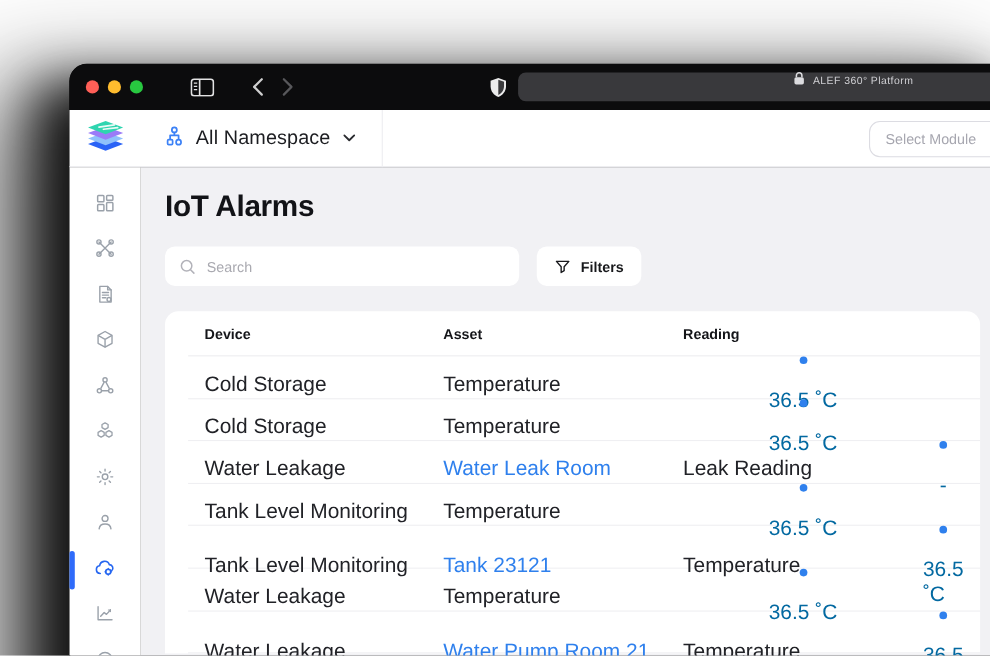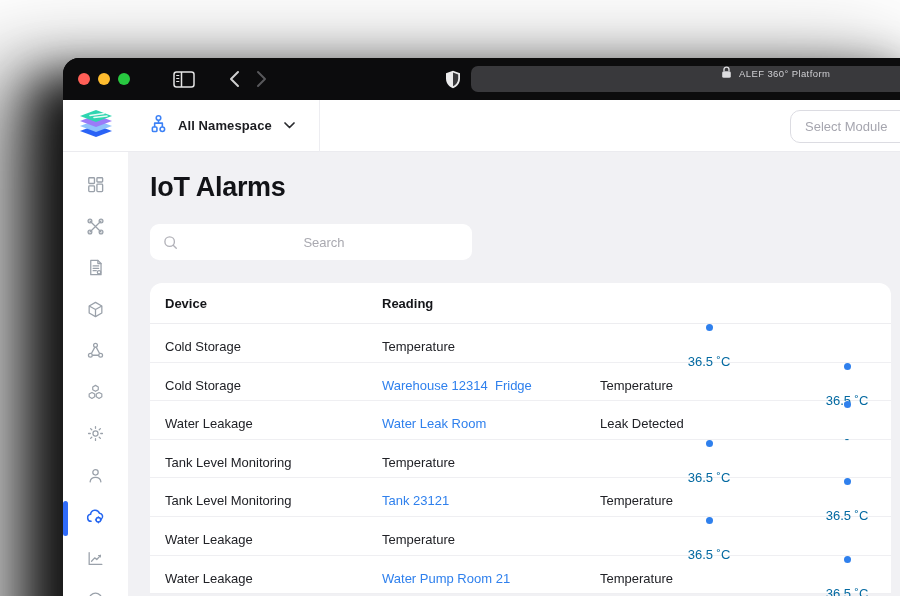--- a/index.html
+++ b/index.html
@@ -22,21 +22,21 @@
   .tb-shield { margin-left:auto; margin-right:10px; }
   .urlbar { position:relative; width:438px; height:26px; border-radius:7px; background:#39393c; }
   .urlbar-inner { position:absolute; left:250px; top:0; height:15px; display:flex; align-items:center; gap:7px; }
   .url-text { font-size:9.5px; color:#cfcfd3; letter-spacing:.4px; white-space:nowrap; }
 
   
   .appnav { position:relative; height:52px; background:#fff; border-bottom:1px solid #ebebef;
     display:flex; align-items:center; }
   .logo-box { width:65px; display:flex; justify-content:center; }
   .ns-group { display:flex; align-items:center; gap:9px; padding:0 14px 0 20px; cursor:pointer; }
-  .ns-label { font-size:13px; font-weight:700; color:#1c1d21; letter-spacing:.1px; }
+  .ns-label { font-size:18px; font-weight:400; color:#1c1d21; letter-spacing:.1px; }
   .nav-divider { width:1px; height:52px; background:#ededf1; margin-left:10px; }
   .module-select { position:absolute; left:727px; top:10px; width:165px; height:33px;
     border:1px solid #dcdce2; border-radius:10px; background:#fff; color:#a6a6af;
     font-size:13px; padding:0 14px; outline:none; font-family:inherit; }
   .module-select::placeholder { color:#a6a6af; }
 
   
   .appbody { display:flex; height:486px; }
   .side { width:65px; background:#fff; position:relative; padding-top:14px; flex:none; }
   .side-item { height:41.5px; display:flex; align-items:center; justify-content:center;
@@ -44,31 +44,31 @@
   .side-item.active { color:#2566f0; }
   .active-pill { position:absolute; left:0; top:3px; width:5px; height:35px;
     border-radius:4px; background:#2f6bfa; }
 
   .content { flex:1; background:#f1f1f4; padding:20px 0 0 22px; overflow:hidden; }
   .page-title { font-size:27px; font-weight:800; color:#121317; letter-spacing:-.3px; }
   .toolbar { margin-top:21px; display:flex; gap:16px; align-items:center; }
   .searchbox { width:322px; height:36px; background:#fff; border-radius:9px;
     display:flex; align-items:center; padding:0 12px; gap:9px; }
   .search-input { border:none; outline:none; flex:1; font-size:13px; color:#1d4ed8;
-    font-family:inherit; background:transparent;text-align:center; }
+    font-family:inherit; background:transparent; }
   .search-input::placeholder { color:#a9a9b0; }
   .filters-btn { height:36px; padding:0 16px; background:#fff; border:none; border-radius:9px;
     display:flex; align-items:center; gap:9px; font-size:13px; font-weight:700; color:#17181b;
     font-family:inherit; cursor:pointer; }
 
-  .table-card { margin-top:23px; width:741px; background:#fff; border-radius:12px 12px 0 0; }
+  .table-card { margin-top:23px; width:741px; background:#fff; border-radius:12px 12px 0 0;padding-left:21px; }
   .tgrid { display:grid; grid-template-columns:217px 218px 218px 1fr; align-items:center; padding:0 15px; }
   .thead { height:41px; border-bottom:1px solid #ededf0; }
   .th { font-size:13px; font-weight:700; color:#141519; }
-  .trow { height:38.6px; border-bottom:1px solid #efeff2; font-size:13px; }
+  .trow { height:38.6px; border-bottom:1px solid #efeff2; font-size:19px; }
   .cell-device, .cell-param { color:#212227; }
   .cell-asset { color:#2f80ed; white-space:pre; cursor:pointer; }
   .cell-reading { display:flex; align-items:center; gap:23px; color:#0369a1;flex-direction:column; }
   .dot { width:7px; height:7px; border-radius:50%; background:#2f80ed; flex:none; }
 </style>
 </head>
 <body>
 
 <div class="viewport">
   <div class="window">
@@ -257,49 +257,57 @@
         <div class="toolbar">
           <div class="searchbox">
             <span style="display:flex;">
               <svg width="17" height="17" viewBox="0 0 20 20" fill="none" stroke="#b2b2b9" stroke-width="1.6" stroke-linecap="round">
                 <circle cx="9" cy="9" r="5.6"></circle>
                   <path d="m13.2 13.2 3.6 3.6"></path>
               </svg>
             </span>
             <input class="search-input" type="text" placeholder="Search" style="">
           </div>
+          <button class="filters-btn">
+            <span style="display:flex;">
+              <svg width="15" height="15" viewBox="0 0 20 20" fill="none" stroke="#1a1b1e" stroke-width="1.7" stroke-linejoin="round">
+                <path d="M2.5 3.5h15l-5.7 6.6v4.6l-3.6 2.3v-6.9z"></path>
+              </svg>
+            </span>
+            <span>Filters</span>
+          </button>
         </div>
 
         <div class="table-card">
           <div class="tgrid thead">
             <span class="th">Device</span>
+            <span class="th">Asset</span>
             <span class="th">Reading</span>
           </div>
 
           <div class="tgrid trow">
             <span class="cell-device">Cold Storage</span>
             <span class="cell-param">Temperature</span>
             <span class="cell-reading">
                 <span class="dot"></span>
                 <span>36.5 ˚C</span>
               </span>
           </div>
           <div class="tgrid trow">
             <span class="cell-device">Cold Storage</span>
-            <span class="cell-asset">Warehouse 12314  Fridge</span>
             <span class="cell-param">Temperature</span>
             <span class="cell-reading">
                 <span class="dot"></span>
                 <span>36.5 ˚C</span>
               </span>
           </div>
           <div class="tgrid trow">
             <span class="cell-device">Water Leakage</span>
             <span class="cell-asset">Water Leak Room</span>
-            <span class="cell-param">Leak Detected</span>
+            <span class="cell-param">Leak Reading</span>
             <span class="cell-reading">
                 <span class="dot"></span>
                 <span>-</span>
               </span>
           </div>
           <div class="tgrid trow">
             <span class="cell-device">Tank Level Monitoring</span>
             <span class="cell-param">Temperature</span>
             <span class="cell-reading">
                 <span class="dot"></span>

